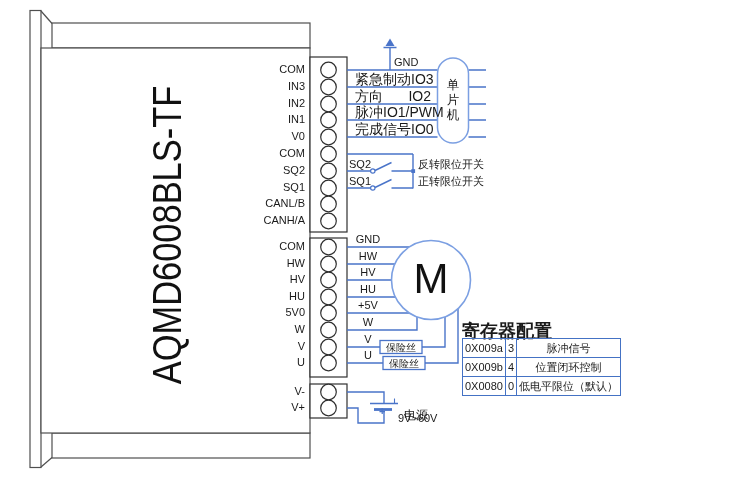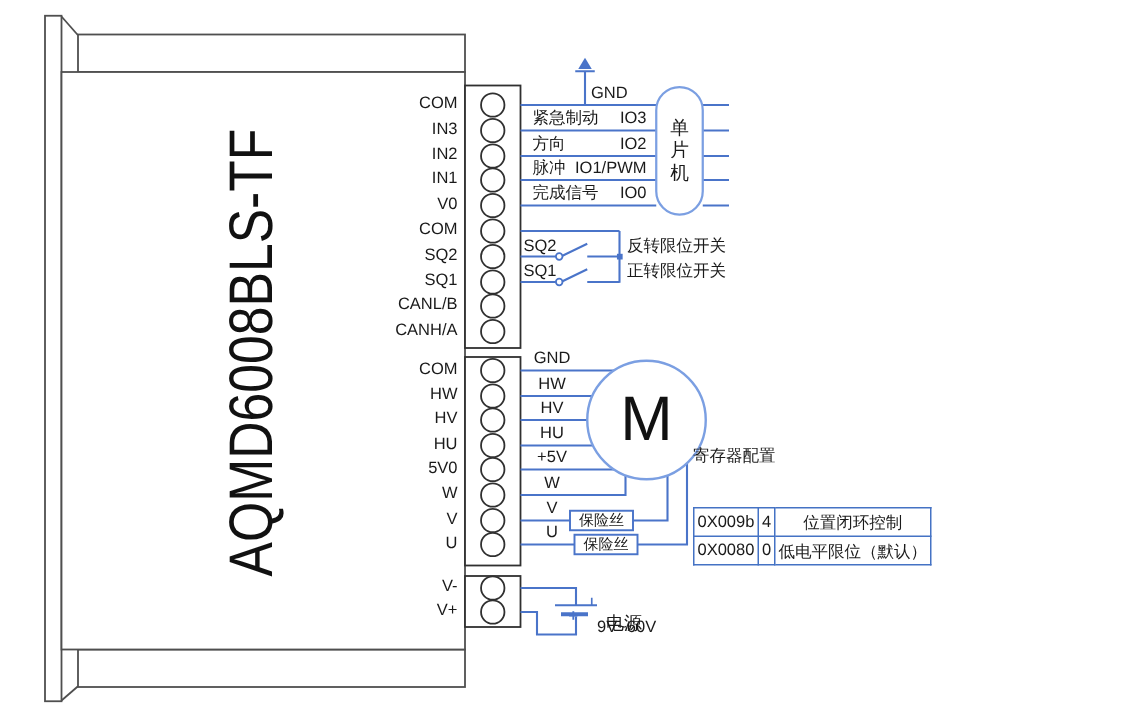--- a/index.html
+++ b/index.html
@@ -1,37 +1,37 @@
 <!DOCTYPE html>
 <html><head>
 <meta charset="utf-8">
 <style>
   html,body{margin:0;padding:0;background:#fff;}
   #stage{position:relative;width:750px;height:481px;background:#fff;overflow:hidden;
          font-family:"Liberation Sans","DejaVu Sans",sans-serif;color:#1a1a1a;}
   #stage svg{position:absolute;left:0;top:0;}
   .pin{position:absolute;right:445px;width:90px;text-align:right;font-size:11px;line-height:13px;white-space:nowrap;}
   .siglabel{position:absolute;left:350px;width:84px;display:flex;justify-content:space-between;
-            font-size:11px;line-height:13px;box-sizing:border-box;padding:0 3px 0 5px;white-space:nowrap;}
+            font-size:14px;line-height:13px;box-sizing:border-box;padding:0 3px 0 5px;white-space:nowrap;}
   .mlabel{position:absolute;left:351px;width:34px;text-align:center;font-size:11px;line-height:13px;}
   .sqlabel{position:absolute;left:349px;font-size:11px;line-height:13px;}
   .limitlabel{position:absolute;left:418px;font-size:11px;line-height:13px;white-space:nowrap;}
   .fuselabel{position:absolute;width:42px;height:13px;line-height:13px;text-align:center;font-size:10px;}
   #model{position:absolute;left:-33px;top:213px;width:400px;height:44px;line-height:44px;
          text-align:center;font-size:41px;letter-spacing:0px;color:#111;
          transform:rotate(-90deg) scaleX(0.84);}
   #mcu-text{position:absolute;left:437px;top:58px;width:32px;height:85px;display:flex;flex-direction:column;
             align-items:center;justify-content:center;font-size:12.5px;line-height:15px;}
   #gnd-top{position:absolute;left:394px;top:56px;font-size:11px;line-height:12px;}
   #motor-m{position:absolute;left:411px;top:254px;width:40px;height:50px;line-height:50px;
            text-align:center;font-size:42px;color:#111;}
   #psu-v{position:absolute;left:398px;top:412px;font-size:11px;line-height:12px;white-space:nowrap;}
   #psu-n{position:absolute;left:404px;top:409px;font-size:12px;line-height:13px;}
   #psu-plus{position:absolute;left:379px;top:405px;font-size:11px;line-height:12px;color:#4a74c9;font-weight:bold;}
-  #tbl-title{position:absolute;left:462px;top:295px;font-size:11px;line-height:18px;}
+  #tbl-title{position:absolute;left:462px;top:322px;font-size:18px;line-height:18px;font-weight:bold;}
   #regtable{position:absolute;left:462px;top:338px;border-collapse:collapse;table-layout:fixed;}
   #regtable td,#regtable th{border:1px solid #4472c4;font-size:11px;font-weight:normal;
         text-align:center;vertical-align:middle;height:18px;padding:0 2px;white-space:nowrap;overflow:hidden;}
   .c1{width:74px;} .c2{width:35px;} .c3{width:125px;}
 </style>
 </head>
 <body>
 
 <div id="stage">
 
@@ -168,20 +168,25 @@
   <div id="motor-m">M</div>
 
   <div id="psu-plus">+</div>
   <div id="psu-v">9V~60V</div>
   <div id="psu-n">电源</div>
 
   <div id="tbl-title">寄存器配置</div>
   <table id="regtable">
     <tbody>
     <tr>
+      <td>0X009a</td>
+      <td>3</td>
+      <td>脉冲信号</td>
+    </tr>
+    <tr>
       <td>0X009b</td>
       <td>4</td>
       <td>位置闭环控制</td>
     </tr>
     <tr>
       <td>0X0080</td>
       <td>0</td>
       <td>低电平限位（默认）</td>
     </tr>
   </tbody>

